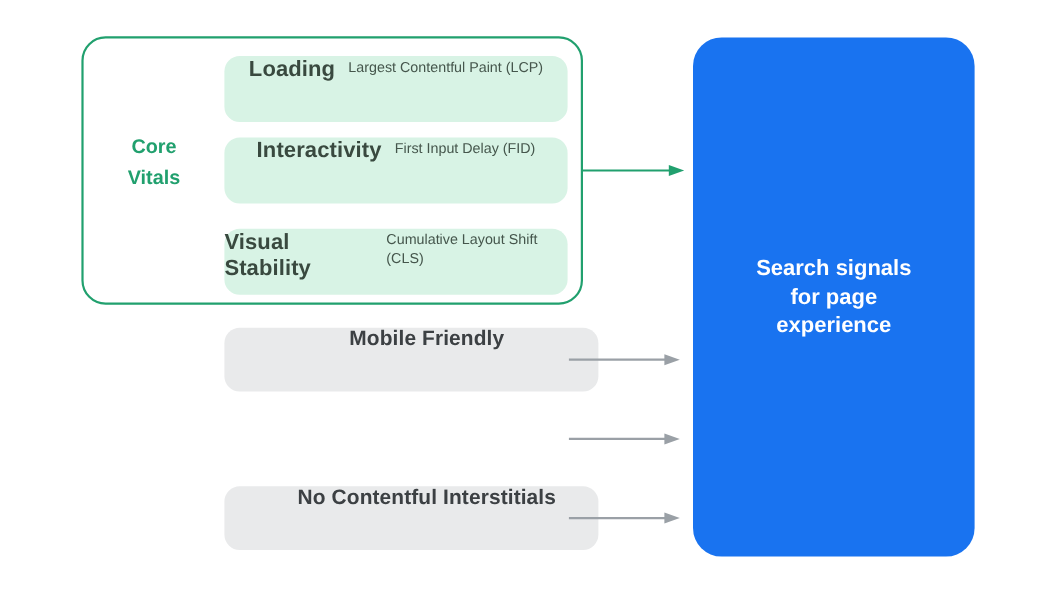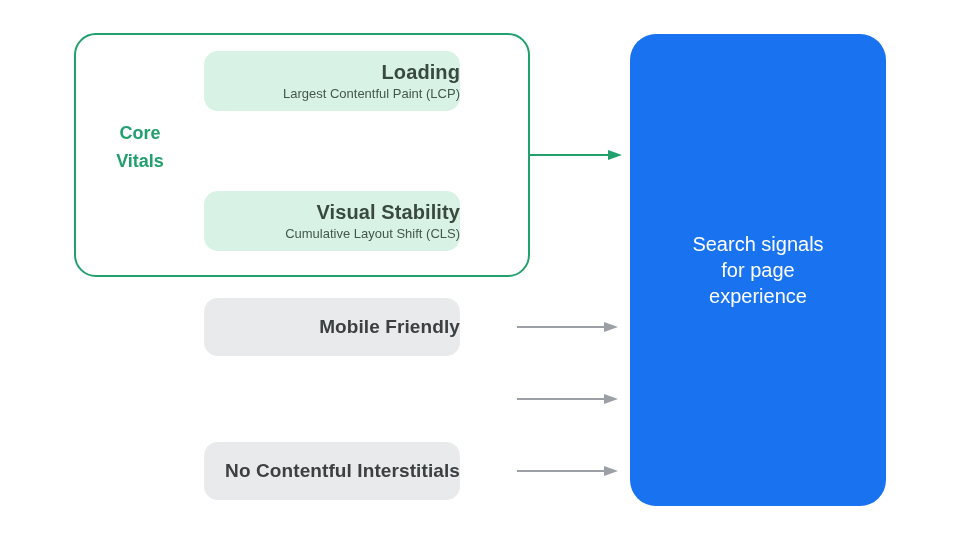--- a/index.html
+++ b/index.html
@@ -23,73 +23,77 @@
     box-sizing:border-box;border:2px solid var(--green);border-radius:22px;
     background:#fff;
   }
   .cwv-label{
     position:absolute;left:92px;top:119px;width:96px;
     text-align:center;color:var(--green);font-size:18px;font-weight:700;
     line-height:28px;
   }
   .cwv-label span{display:block;}
   .pill{
-    position:absolute;left:204px;width:256px;height:60px;border-radius:14px;
-    display:flex;flex-direction:column;align-items:flex-end;justify-content:center;
+    position:absolute;left:204px;width:312px;height:60px;border-radius:14px;
+    display:flex;flex-direction:row;align-items:flex-start;justify-content:center;
   }
   .pill.green{background:var(--green-light);}
-  .pill.gray{background:var(--gray-box);height:58px;}
+  .pill.gray{background:var(--gray-box);height:58px;padding-left:28px;}
   .pill-title{
     color:var(--pill-text);font-size:20px;font-weight:700;line-height:24px;
     letter-spacing:.1px;
   }
   .pill-sub{
     color:var(--pill-subtext);font-size:13px;line-height:17px;margin-top:1px;margin-left:12px;
   }
   .gray-label{
     color:var(--dark-text);font-size:19px;font-weight:700;letter-spacing:.1px;
   }
   .pill.p1{top:51px;}
   .pill.p2{top:125px;}
-  .pill.p3{top:191px;}
+  .pill.p3{top:208px;}
   .pill.g1{top:298px;}
   .pill.g2{top:370px;}
   .pill.g3{top:442px;}
   .arrow{position:absolute;display:block;}
   .arrow.green-a{left:530px;top:147px;color:var(--green);}
   .arrow.gray-a{color:var(--gray-arrow);left:517px;}
   .arrow.ga1{top:319px;}
   .arrow.ga2{top:391px;}
   .arrow.ga3{top:463px;}
   .result-box{
     position:absolute;left:630px;top:34px;width:256px;height:472px;
     background:var(--blue);border-radius:26px;
     display:flex;align-items:center;justify-content:center;
   }
   .result-text{
-    color:var(--white);font-size:20px;font-weight:400;line-height:26px;
+    color:var(--white);font-size:20px;font-weight:700;line-height:26px;
     text-align:center;
   }
   .result-text span{display:block;}
 </style>
 </head>
 <body>
 
 <div class="stage">
 
   <div class="cwv-group"></div>
 
   <div class="cwv-label">
     <span>Core</span>
     <span>Vitals</span>
   </div>
 
   <div class="pill green p1">
     <div class="pill-title">Loading</div>
     <div class="pill-sub">Largest Contentful Paint (LCP)</div>
+  </div>
+  <div class="pill green p2">
+    <div class="pill-title">Interactivity</div>
+    <div class="pill-sub">First Input Delay (FID)</div>
   </div>
   <div class="pill green p3">
     <div class="pill-title">Visual Stability</div>
     <div class="pill-sub">Cumulative Layout Shift (CLS)</div>
   </div>
 
   <svg class="arrow green-a" width="92" height="16" viewBox="0 0 92 16">
     <line x1="0" y1="8" x2="79" y2="8" stroke="currentColor" stroke-width="2"></line>
     <polygon points="78,3 92,8 78,13" fill="currentColor"></polygon>
   </svg>

